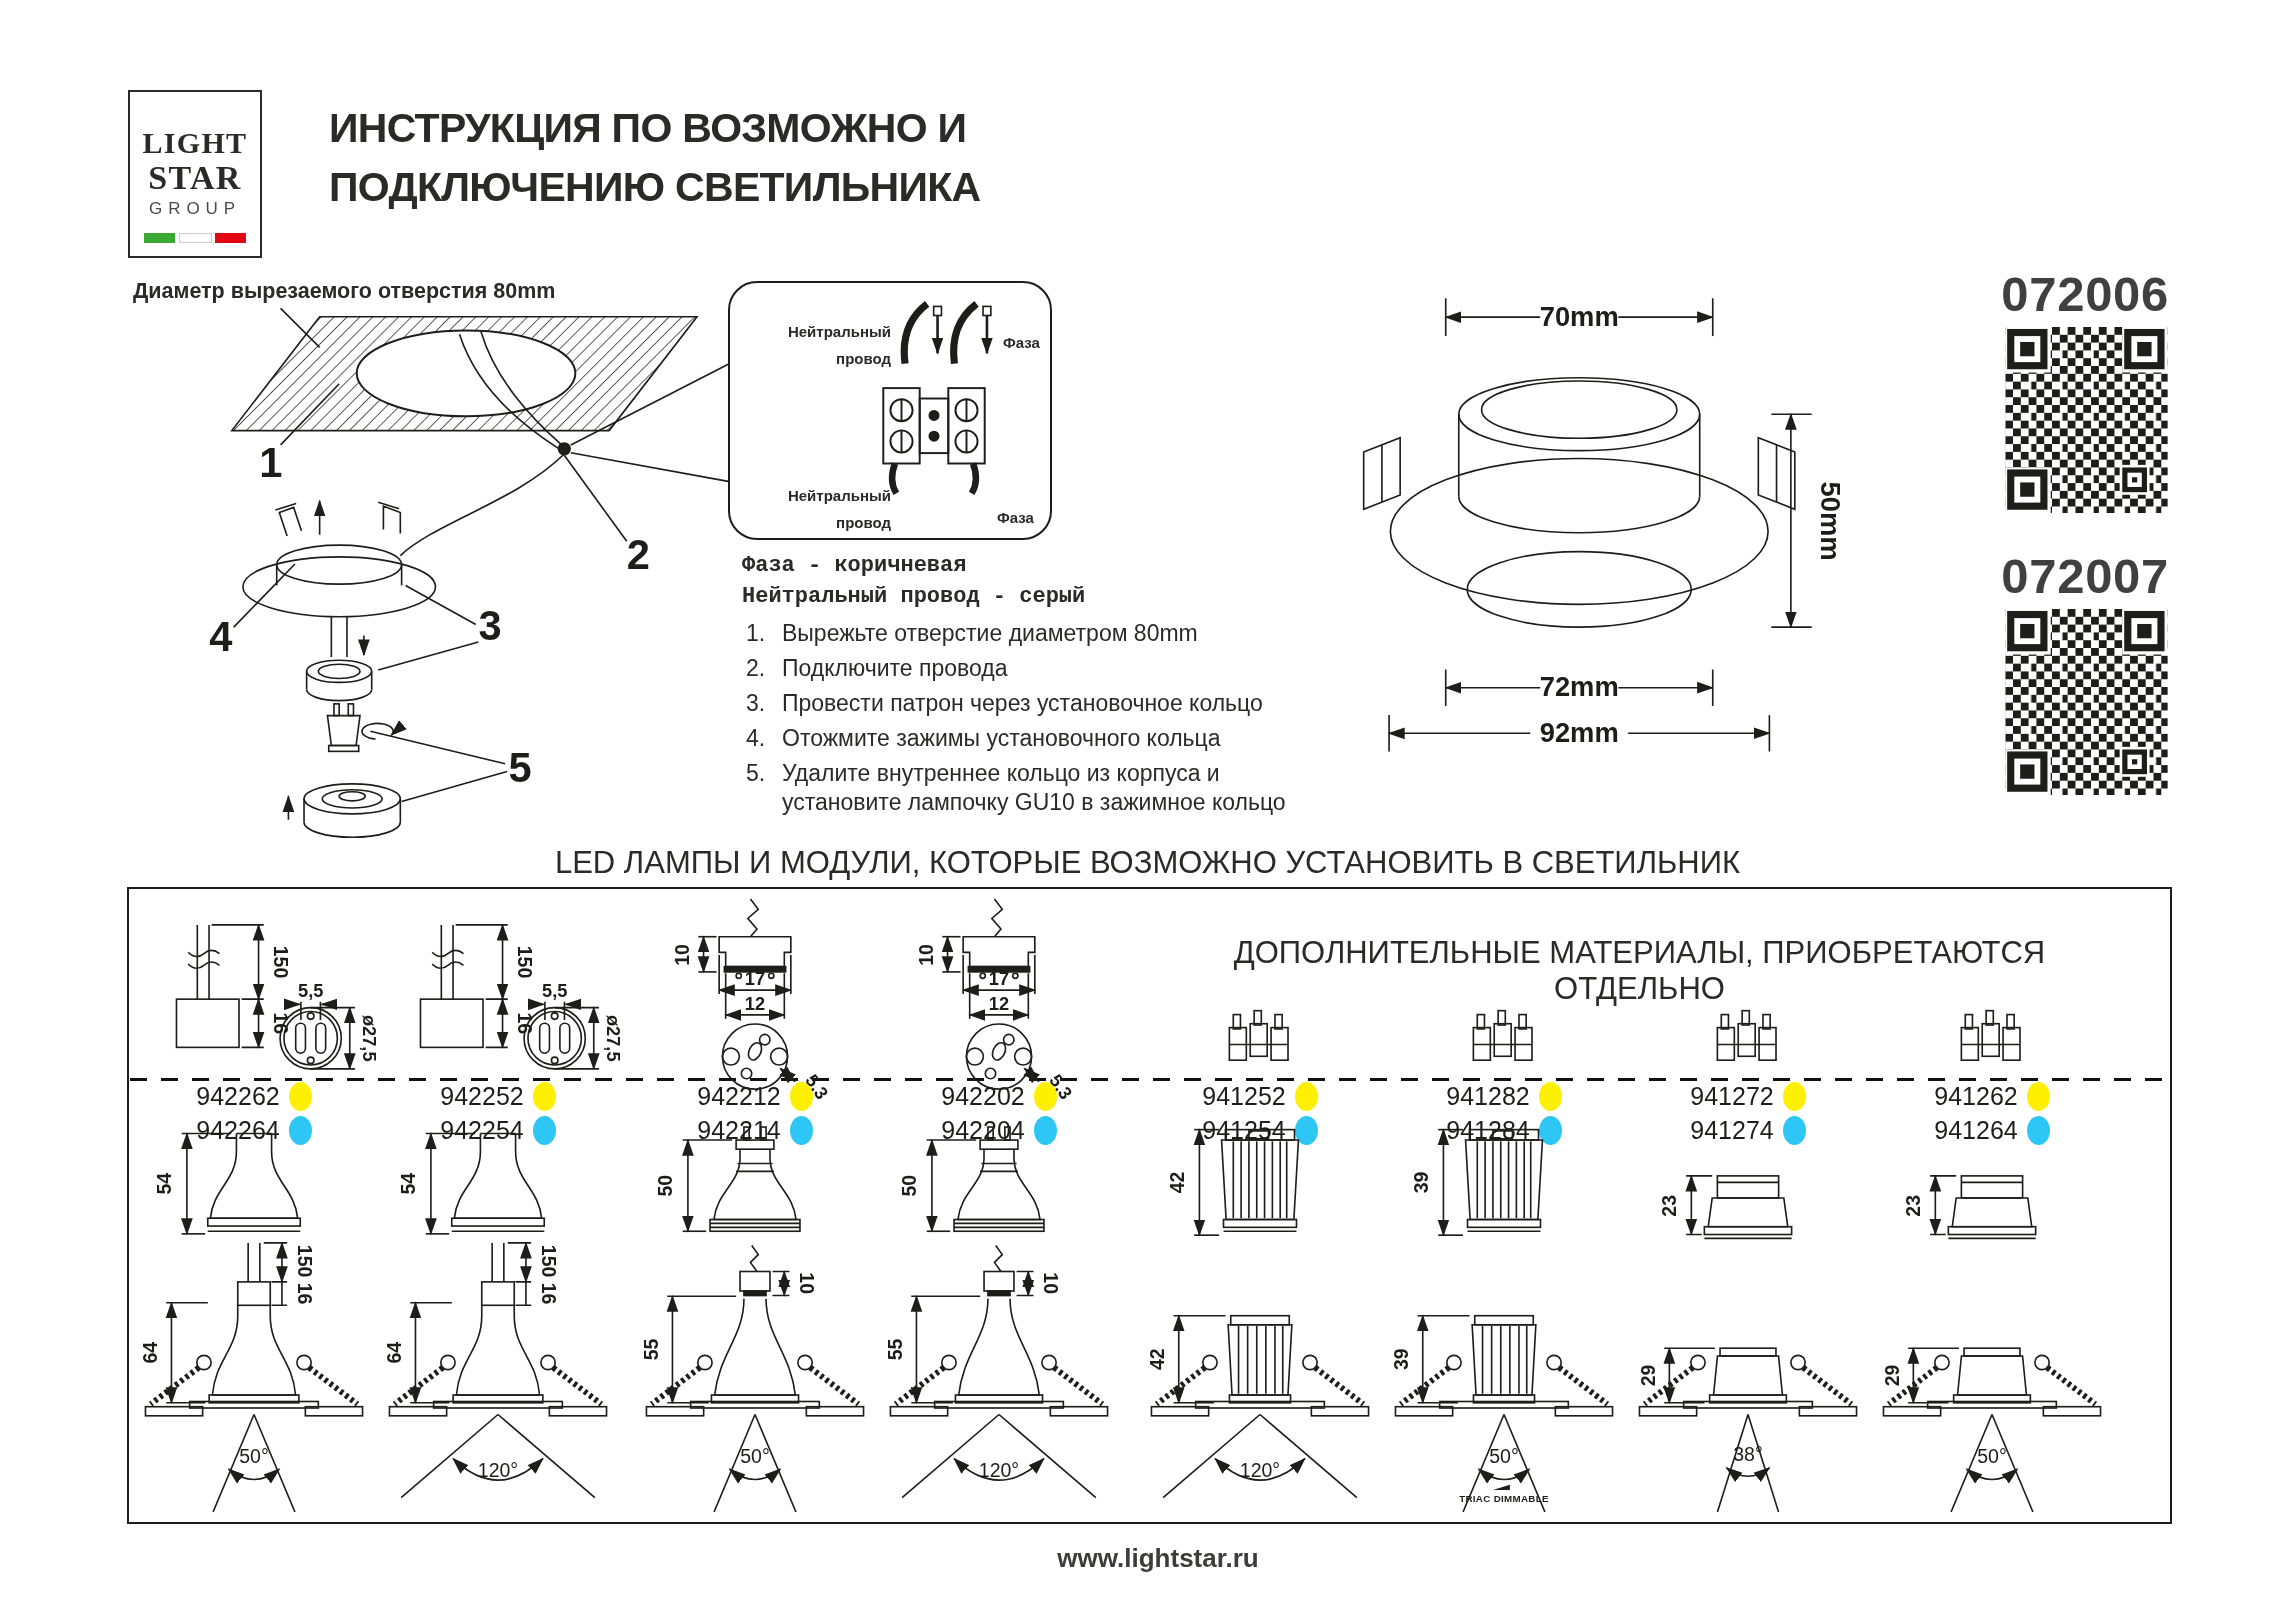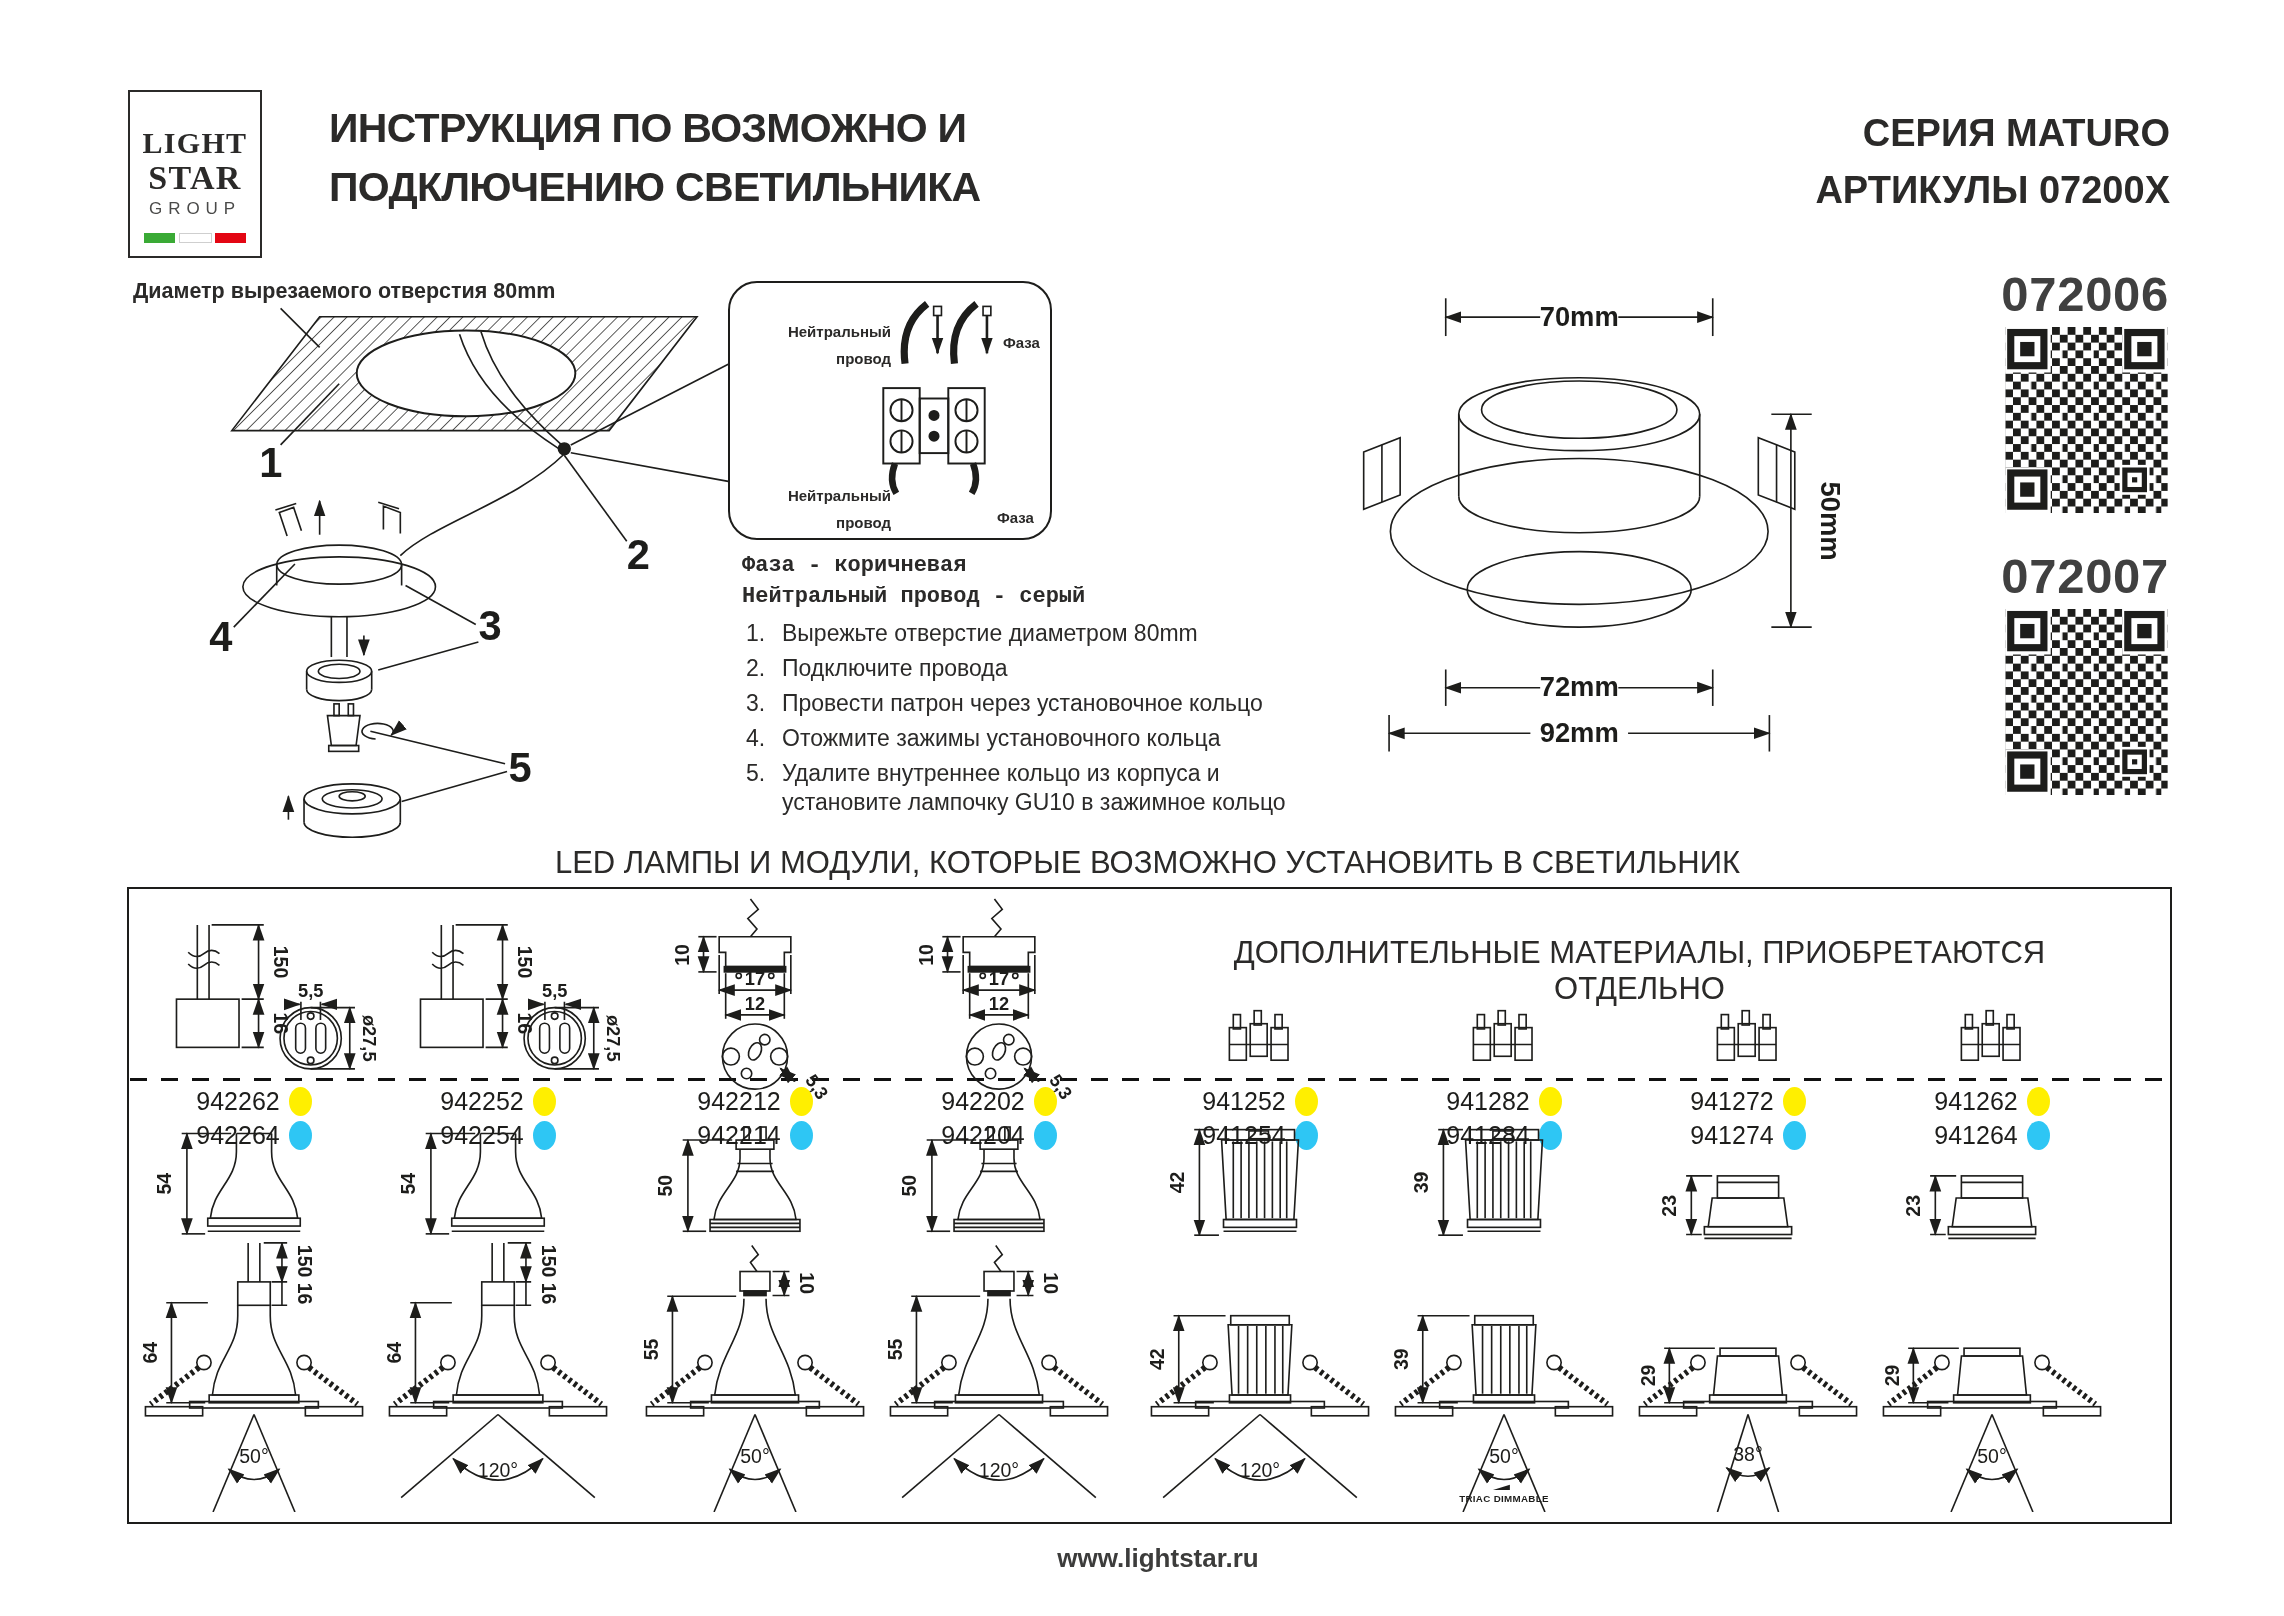--- a/index.html
+++ b/index.html
@@ -35,21 +35,21 @@
   .step-text{flex:1;}
   .hole-label{left:133px;top:279px;font-size:21.5px;font-weight:700;}
   
   .led-title{left:127px;top:845px;width:2041px;text-align:center;font-size:31px;font-weight:400;}
   .bigbox{left:127px;top:887px;width:2041px;height:633px;border:2.6px solid #1d1d1b;}
   .dash{left:130px;top:1078px;width:2035px;height:2.6px;
         background:repeating-linear-gradient(90deg,#111 0 17px,transparent 17px 31px);}
   .extra-title{left:1172px;top:935px;width:935px;text-align:center;font-size:31px;font-weight:400;}
   .cell{position:absolute;top:887px;width:228px;height:632px;}
   .parts{position:absolute;left:0;top:195px;width:228px;}
-  .prow{display:flex;align-items:flex-end;justify-content:center;gap:9px;height:34px;}
+  .prow{display:flex;align-items:flex-start;justify-content:center;gap:9px;height:34px;}
   .pcode{font-size:25px;font-weight:500;color:#1d1d1b;}
   .dot{width:23px;height:29px;border-radius:50%;}
   .dot.warm{background:#ffef00;}
   .dot.cool{background:#2ec6f4;}
   .footer{left:0;top:1543px;width:2284px;text-align:center;font-size:26px;font-weight:700;color:#3c3c3b;padding-left:16px;}
 </style>
 </head>
 <body>
 
 <div class="sheet">
@@ -370,24 +370,20 @@
         <span style="background:#ffffff;border:0.7px solid #cfcfcf"></span>
         <span style="background:#e30613"></span>
   </div>
 </div>
 
 <div class="abs title">
   <div>ИНСТРУКЦИЯ ПО ВОЗМОЖНО И</div>
   <div>ПОДКЛЮЧЕНИЮ СВЕТИЛЬНИКА</div>
 </div>
 
-<div class="abs hdr-right">
-  <div>СЕРИЯ MATURO</div>
-  <div>АРТИКУЛЫ 07200X</div>
-</div>
 
 <div class="abs artcode" style="top:266px">072006</div>
 <svg class="abs" style="left:2005px;top:327px" width="163" height="186" viewBox="0 0 250 286">
       <use href="#s-qr"></use>
     </svg>
 
 <div class="abs artcode" style="top:548px">072007</div>
 <svg class="abs" style="left:2005px;top:609px" width="163" height="186" viewBox="0 0 250 286">
       <use href="#s-qr"></use>
     </svg>

